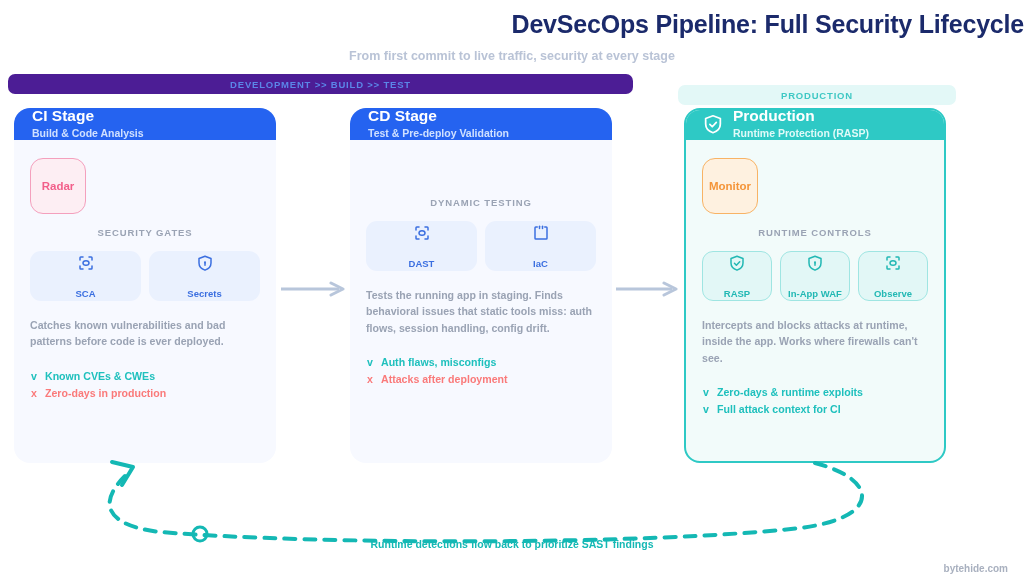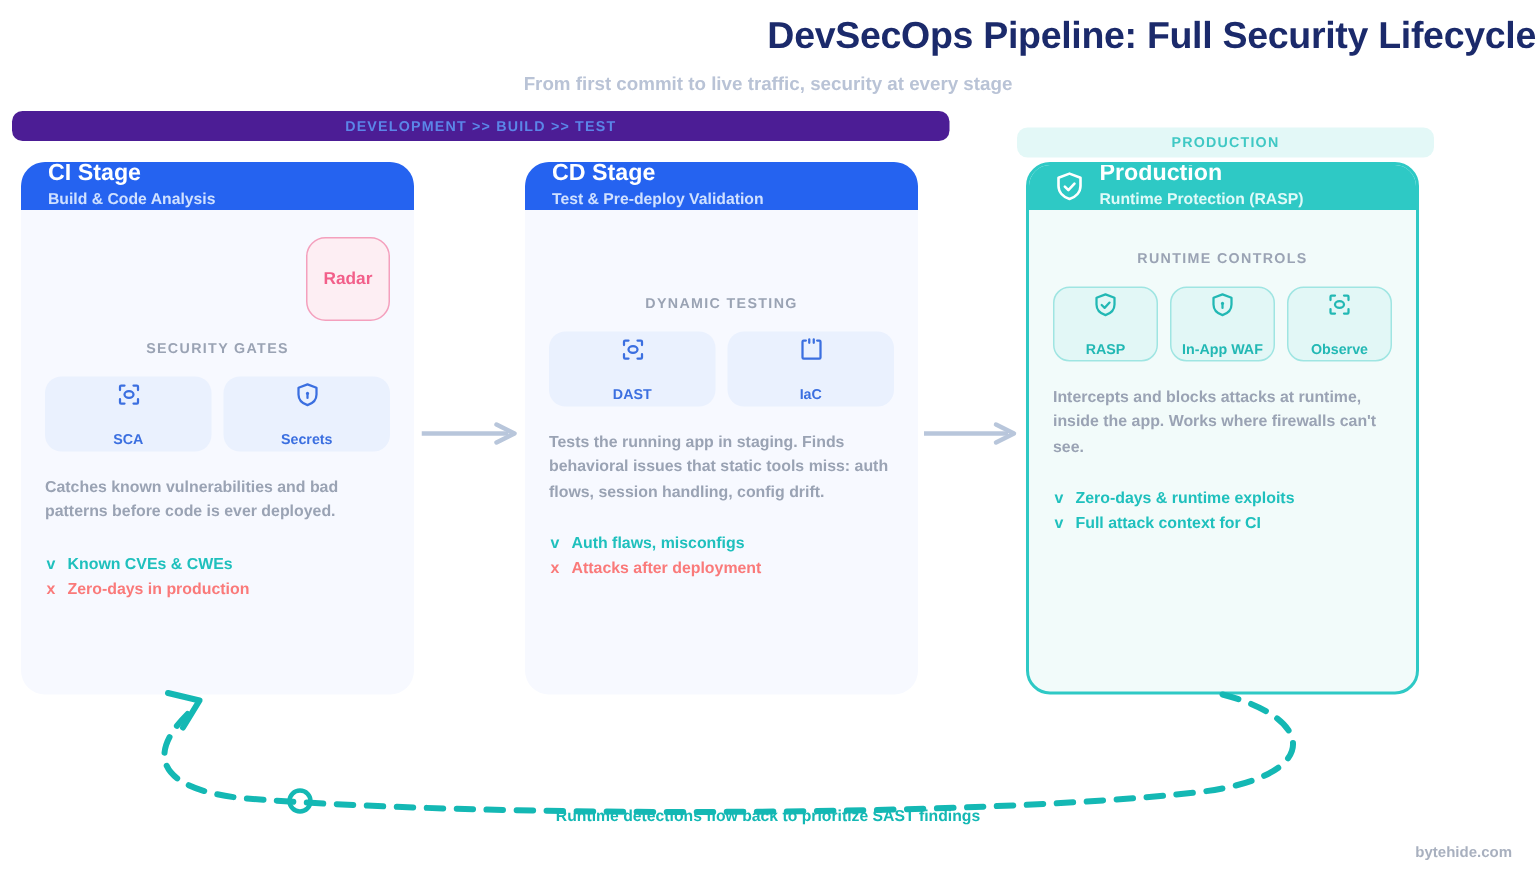--- a/index.html
+++ b/index.html
@@ -68,21 +68,21 @@
 
   .card-header-text { display: flex; flex-direction: column; justify-content: center; }
   .card-title { font-size: 15.5px; font-weight: bold; color: #ffffff; line-height: 1.15; }
   .card-sub   { font-size: 10.5px; font-weight: bold; line-height: 1.3; margin-top: 2px; }
   #stage-card-ci .card-sub, #stage-card-cd .card-sub { color: #cfe0ff; }
   #stage-card-prod .card-sub { color: #dffaf8; }
 
   .card-body { flex: 1 1 auto; padding: 14px 16px 0 16px; position: relative; }
 
   
-  .hero-row { display: flex; justify-content: flex-end; margin-top: 4px; }
+  .hero-row { display: flex; justify-content: flex-start; margin-top: 4px; }
   .hero-box {
     width: 56px; height: 56px; border-radius: 13px;
     display: flex; align-items: center; justify-content: center;
     font-size: 11.5px; font-weight: bold;
   }
   #hero-box-ci   { background: #fdeef3; border: 1.6px solid #f4a0bd; color: #f25f8a; }
   #hero-box-prod { background: #fef1e0; border: 1.6px solid #f8b365; color: #f49539; }
 
   .hero-caption {
     text-align: center; margin-top: 13px;
@@ -253,20 +253,25 @@
         <path d="M12 3 L20 6 V12 C20 16.5 16.5 20 12 21.5 C7.5 20 4 16.5 4 12 V6 Z"></path>
         <path d="M8.6 12.4 L11.2 15 L15.6 10.3"></path>
       </svg>
     </span>
     <div class="card-header-text">
       <div class="card-title">Production</div>
       <div class="card-sub">Runtime Protection (RASP)</div>
     </div>
   </div>
   <div class="card-body">
+    <div class="hero-row">
+      <div class="hero-box" id="hero-box-prod">
+        <span>Monitor</span>
+      </div>
+    </div>
     <div class="hero-caption">RUNTIME CONTROLS</div>
     <div class="chip-row">
       <div class="chip chip-teal">
         <span class="chip-icon">
           <svg viewBox="0 0 24 24" fill="none" stroke="#22b8b4" stroke-width="2" stroke-linecap="round" stroke-linejoin="round">
             <path d="M12 3 L20 6 V12 C20 16.5 16.5 20 12 21.5 C7.5 20 4 16.5 4 12 V6 Z"></path>
             <path d="M8.6 12.4 L11.2 15 L15.6 10.3"></path>
           </svg>
         </span>
         <span class="chip-label">RASP</span>

